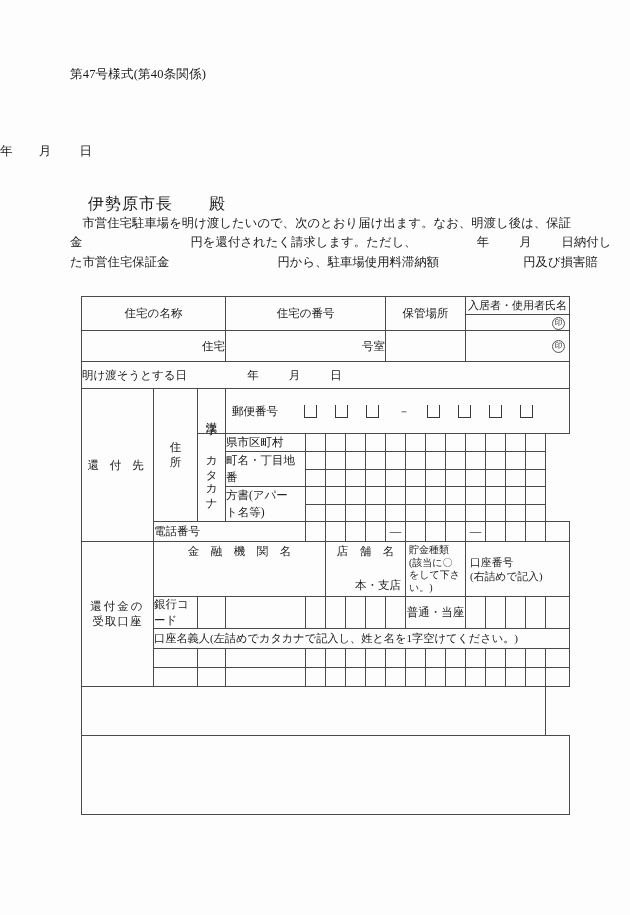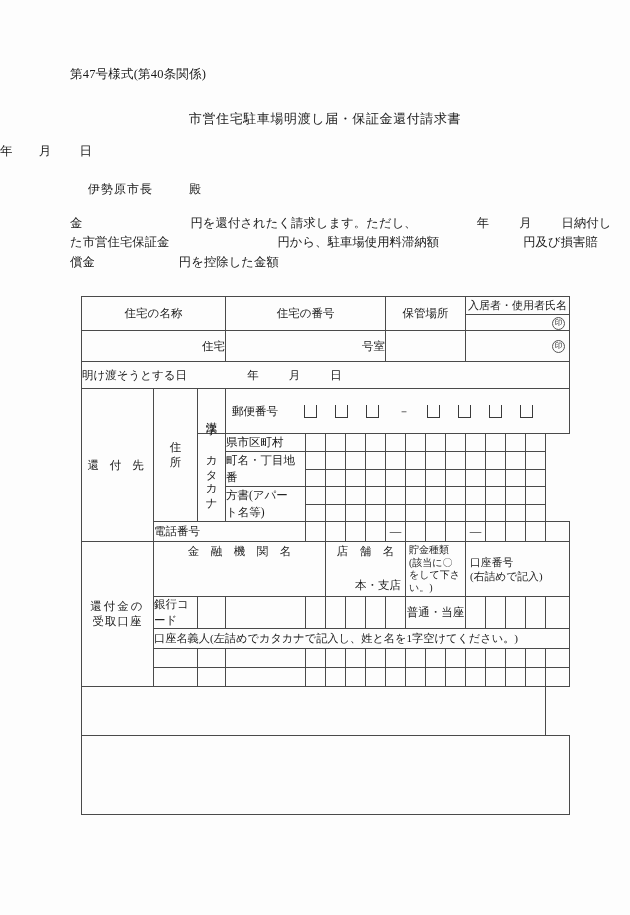--- a/index.html
+++ b/index.html
@@ -14,21 +14,21 @@
   .page{position:absolute;left:0;top:0;width:630px;height:915px;}
 
   
   .form-no{position:absolute;left:70px;top:66px;font-size:12.5px;letter-spacing:.2px;white-space:nowrap;}
   .doc-title{position:absolute;left:0;top:110px;width:630px;text-align:center;font-size:13px;letter-spacing:.6px;padding-left:20px;box-sizing:border-box;}
   .date-line{position:absolute;left:0;top:143px;width:558px;text-align:left;font-size:12.5px;letter-spacing:.2px;}
   .date-line span{display:inline-block;}
   .date-y{margin-right:26px;}
   .date-m{margin-right:28px;}
   .date-d{margin-right:12px;}
-  .addressee{position:absolute;left:88px;top:181px;font-size:12px;letter-spacing:1px;white-space:nowrap;}
+  .addressee{position:absolute;left:88px;top:194px;font-size:16px;letter-spacing:1px;white-space:nowrap;}
   .addressee .dono{margin-left:36px;letter-spacing:0;}
 
   
   .body-para{position:absolute;left:70px;top:214px;width:492px;font-size:12.3px;line-height:19.4px;letter-spacing:.1px;}
   .body-para .ln{display:block;white-space:nowrap;}
   .gap-s{display:inline-block;width:30px;}
   .gap-m{display:inline-block;width:60px;}
   .gap-l{display:inline-block;width:84px;}
   .gap-xl{display:inline-block;width:108px;}
 
@@ -58,34 +58,33 @@
           margin-right:2px;box-sizing:border-box;}
   .zipdash{width:14px;text-align:center;font-size:11px;line-height:13px;}
 </style>
 </head>
 <body>
 
 <div class="page">
 
   <div class="form-no">第47号様式(第40条関係)</div>
 
-  <div class="doc-title">市営住宅駐車場明渡し届・保証金還付請求書</div>
 
   <div class="date-line">
     <span class="date-y">年</span><span class="date-m">月</span><span class="date-d">日</span>
   </div>
 
   <div class="addressee">
     <span>伊勢原市長</span><span class="dono">殿</span>
   </div>
 
   <div class="body-para">
+    <span class="ln">　<span>市営住宅駐車場を明け渡したいので、次のとおり届け出ます。なお、明渡し後は、保証</span></span>
     <span class="ln"><span>金</span><span class="gap-xl"></span><span>円を還付されたく請求します。ただし、</span><span class="gap-m"></span><span>年</span><span class="gap-s"></span><span>月</span><span class="gap-s"></span><span>日納付し</span></span>
     <span class="ln"><span>た市営住宅保証金</span><span class="gap-xl"></span><span>円から、駐車場使用料滞納額</span><span class="gap-l"></span><span>円及び損害賠</span></span>
-    <span class="ln"><span>償金</span><span class="gap-l"></span><span>円を控除した金額</span></span>
   </div>
 
   <table class="tbl">
     <colgroup>
       <col style="width:72px">
       <col style="width:44px">
       <col style="width:28px">
       <col style="width:80px">
       <col style="width:20px">
         <col style="width:20px">

